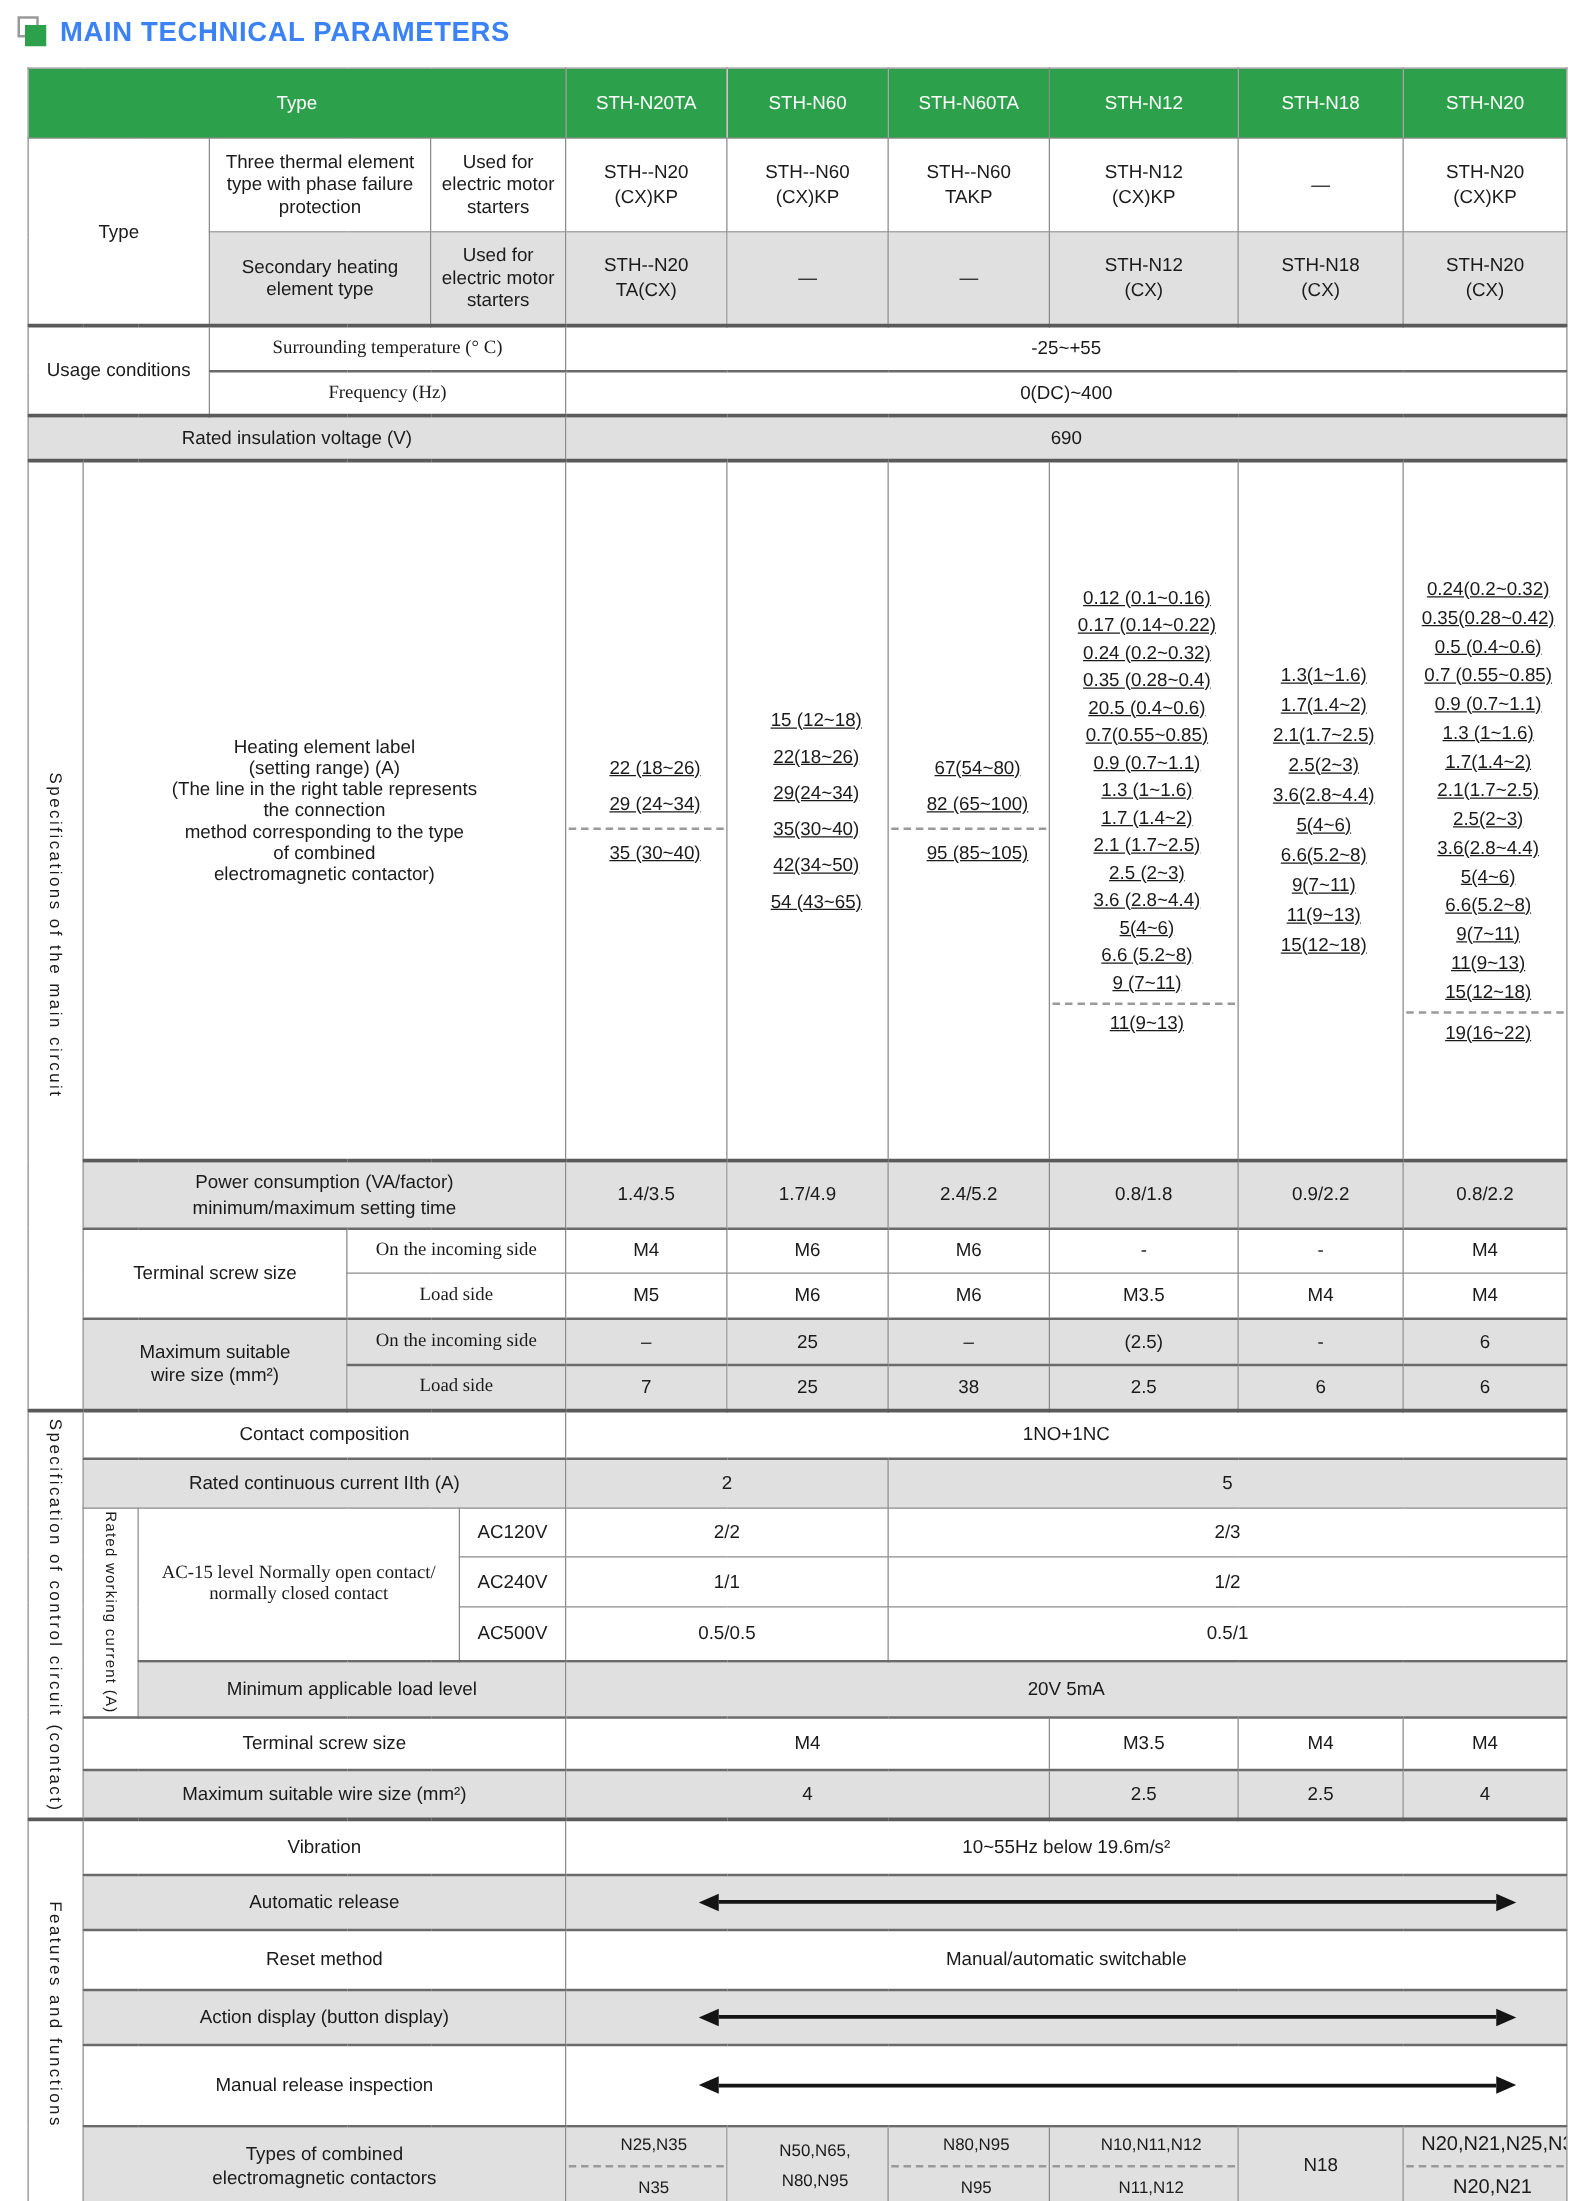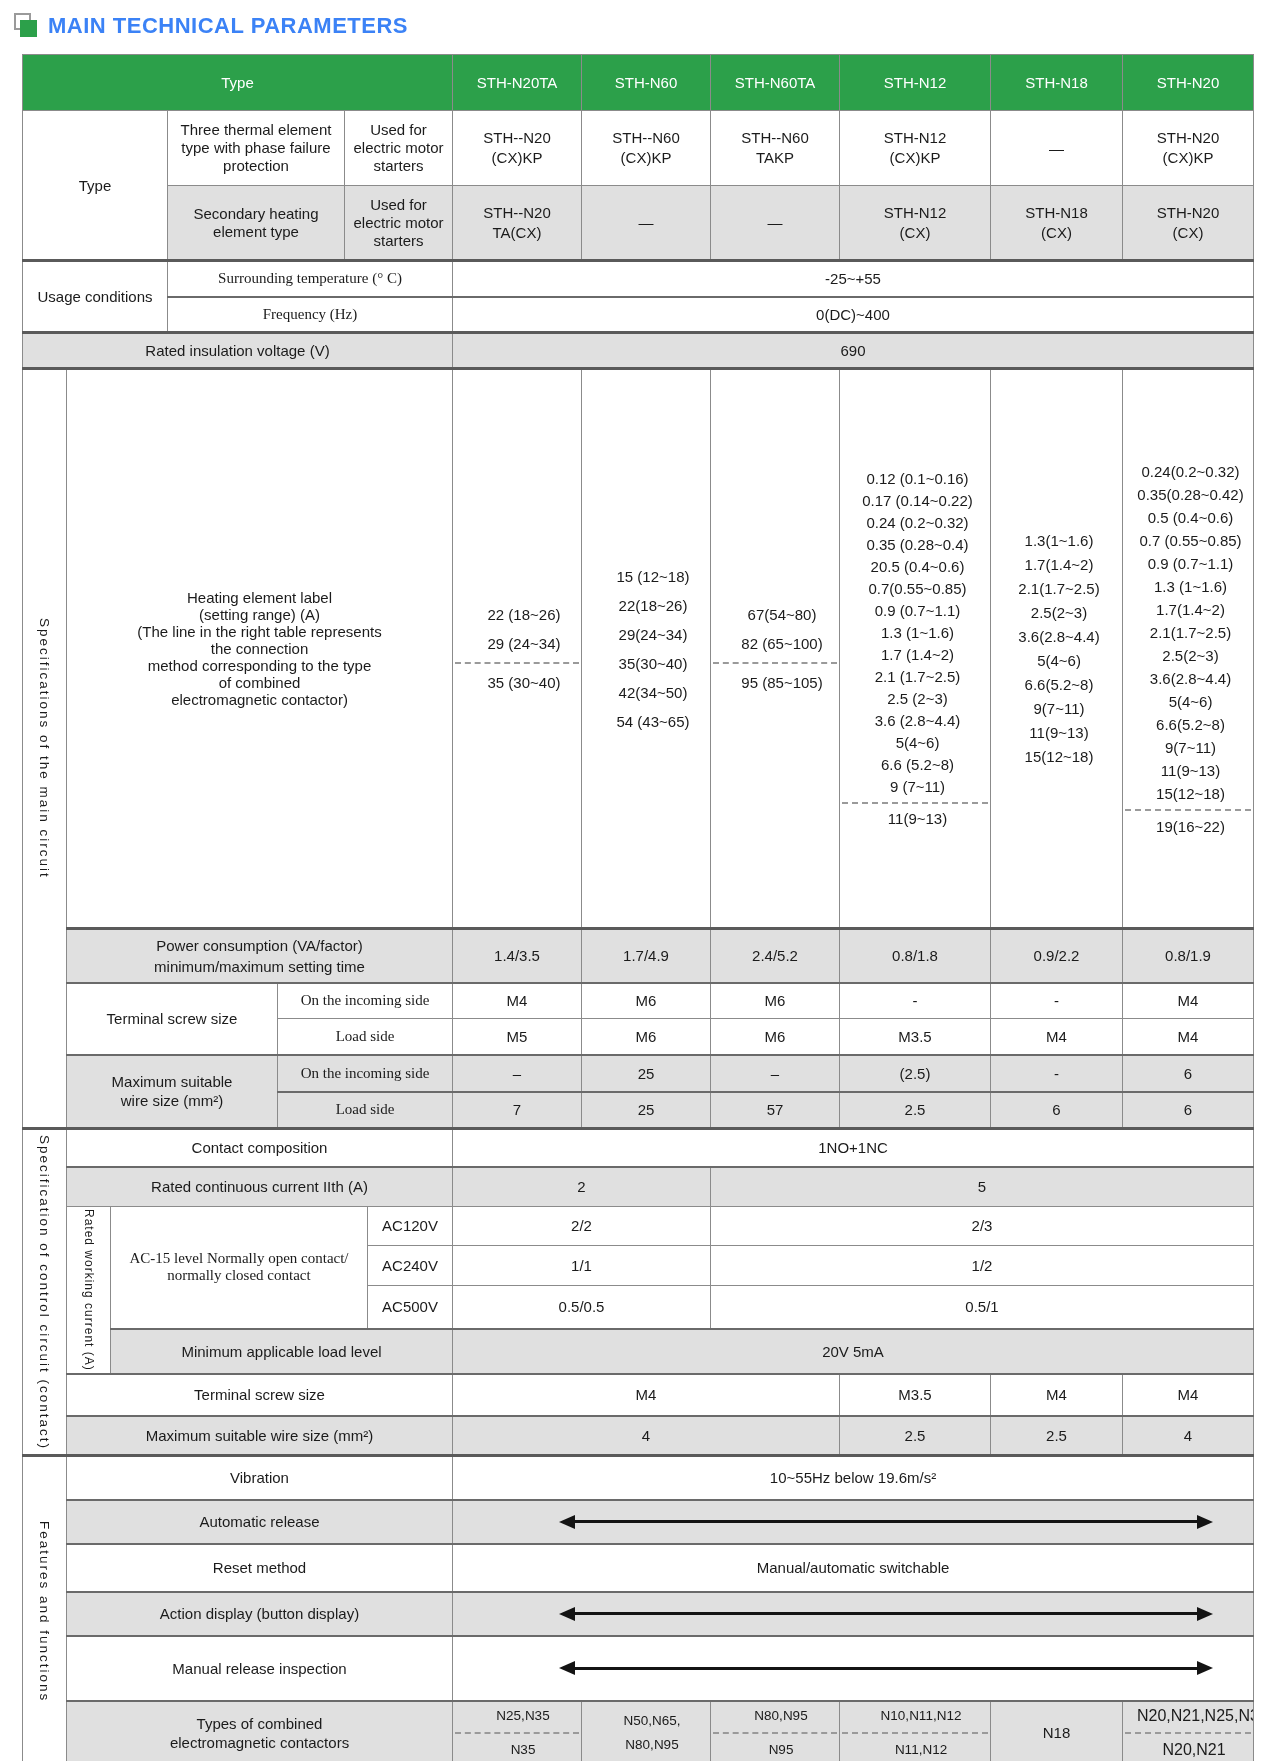--- a/index.html
+++ b/index.html
@@ -18,21 +18,21 @@
   tr.bt3 > td{border-top:3px solid #5a5a5a;}
   tr.last > td{border-bottom:3px solid #5a5a5a;}
   .vtext{writing-mode:vertical-rl;text-orientation:mixed;letter-spacing:2px;font-size:13.5px;white-space:nowrap;margin:0 auto;}
   .small{font-size:12px;line-height:1.2;}
   .lab13{font-size:13.5px;}
   .left{text-align:left;}
   .pl8{padding-left:8px;font-family:Liberation Serif, serif;}
   .pl12{padding-left:12px;}
   .pl38{padding-left:38px;}
   .pl46{padding-left:46px;}
-  .vlist{vertical-align:top;text-align:left;padding:12px 0 0 0;}
+  .vlist{vertical-align:top;text-align:left;padding:12px 0 0 0;text-decoration:underline;}
   .vlist div{padding-left:14px;line-height:29px;white-space:nowrap;}
   .vlist.tight div{padding-left:5px;}
   .lh22 div{line-height:22px;}
   .lh23 div{line-height:23px;}
   .lh24 div{line-height:24px;}
   .vlist div.dashed,.clist div.dashed{border-top:2px dashed #9a9a9a;height:0;padding:0;margin:4px 0;line-height:0;}
   .heat-label{font-size:14.5px;line-height:1.2;}
   .heat-label div{line-height:17px;}
   .pow-label{text-align:left;padding-left:12px;}
   .pow-label div{line-height:21px;}
@@ -240,21 +240,21 @@
 <tr style="height:54px" class="bt3">
   <td colspan="6" class="gray pow-label lab13">
           <div>Power consumption (VA/factor)</div>
           <div>minimum/maximum setting time</div>
         </td>
   <td class="gray">1.4/3.5</td>
   <td class="gray">1.7/4.9</td>
   <td class="gray">2.4/5.2</td>
   <td class="gray">0.8/1.8</td>
   <td class="gray">0.9/2.2</td>
-  <td class="gray">0.8/1.9</td>
+  <td class="gray">0.8/2.2</td>
 </tr>
 
 <tr style="height:36px" class="bt2">
   <td colspan="3" rowspan="2">Terminal screw size</td>
   <td colspan="3" class="left pl8 lab13">On the incoming side</td>
   <td>M4</td>
   <td>M6</td>
   <td>M6</td>
   <td>-</td>
   <td>-</td>
@@ -280,21 +280,21 @@
   <td class="gray">25</td>
   <td class="gray">–</td>
   <td class="gray">(2.5)</td>
   <td class="gray">-</td>
   <td class="gray">6</td>
 </tr>
 <tr style="height:37px" class="bt2">
   <td colspan="3" class="gray left pl8 lab13">Load side</td>
   <td class="gray">7</td>
   <td class="gray">25</td>
-  <td class="gray">57</td>
+  <td class="gray">38</td>
   <td class="gray">2.5</td>
   <td class="gray">6</td>
   <td class="gray">6</td>
 </tr>
 
 <tr style="height:38px" class="bt3">
   <td rowspan="8">
     <div class="vtext">Specification of control circuit (contact)</div>
   </td>
   <td colspan="6" class="left pl38">Contact composition</td>

